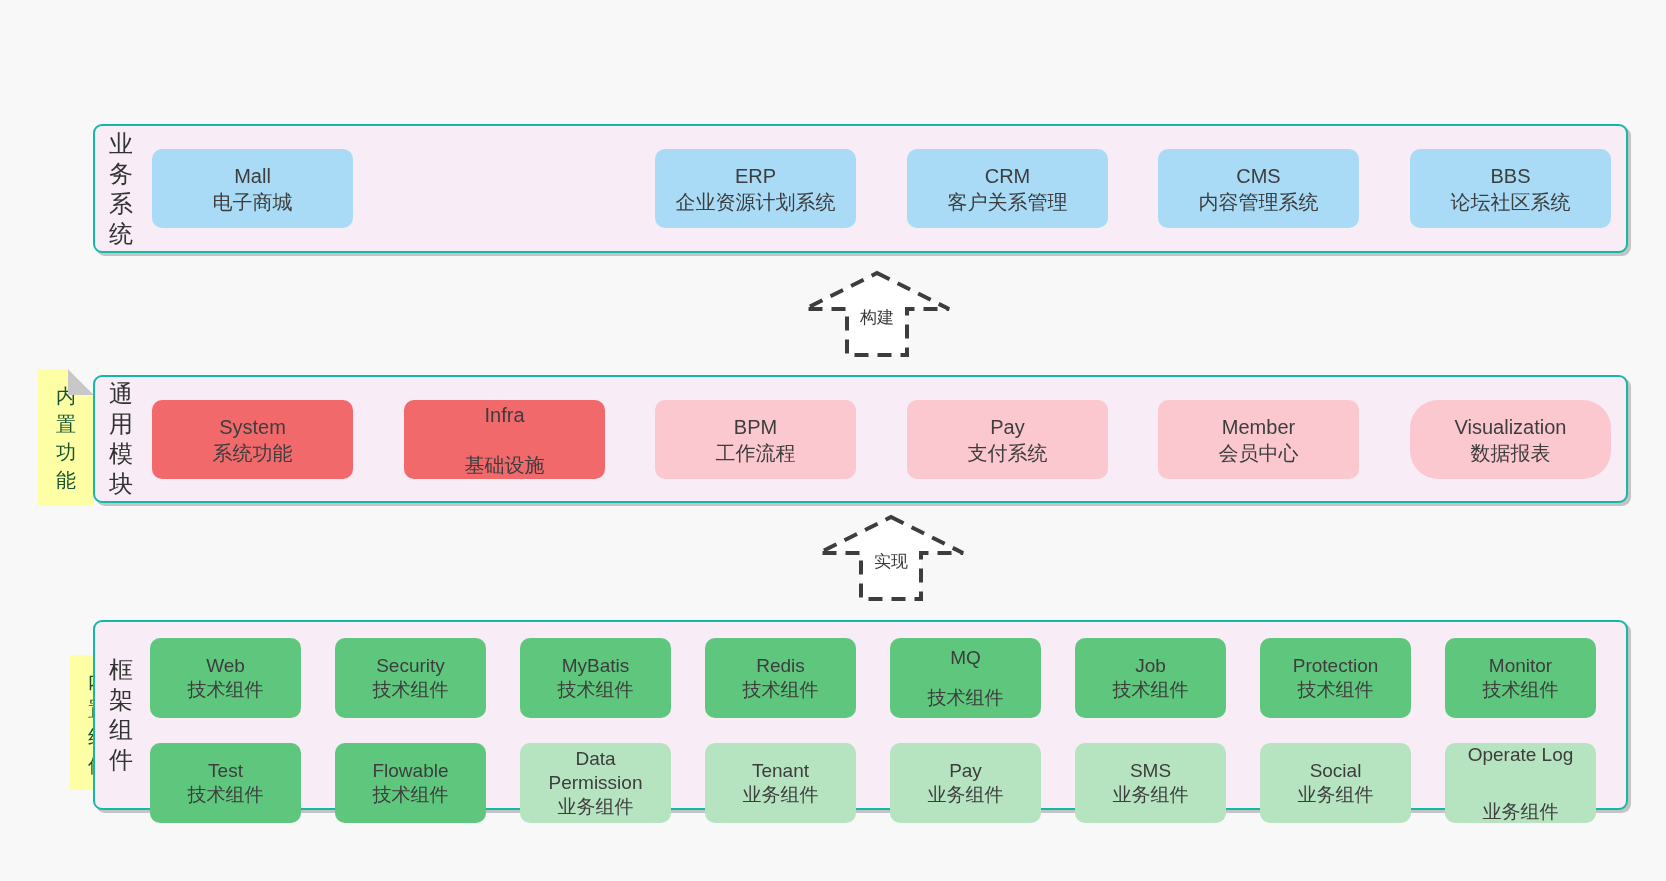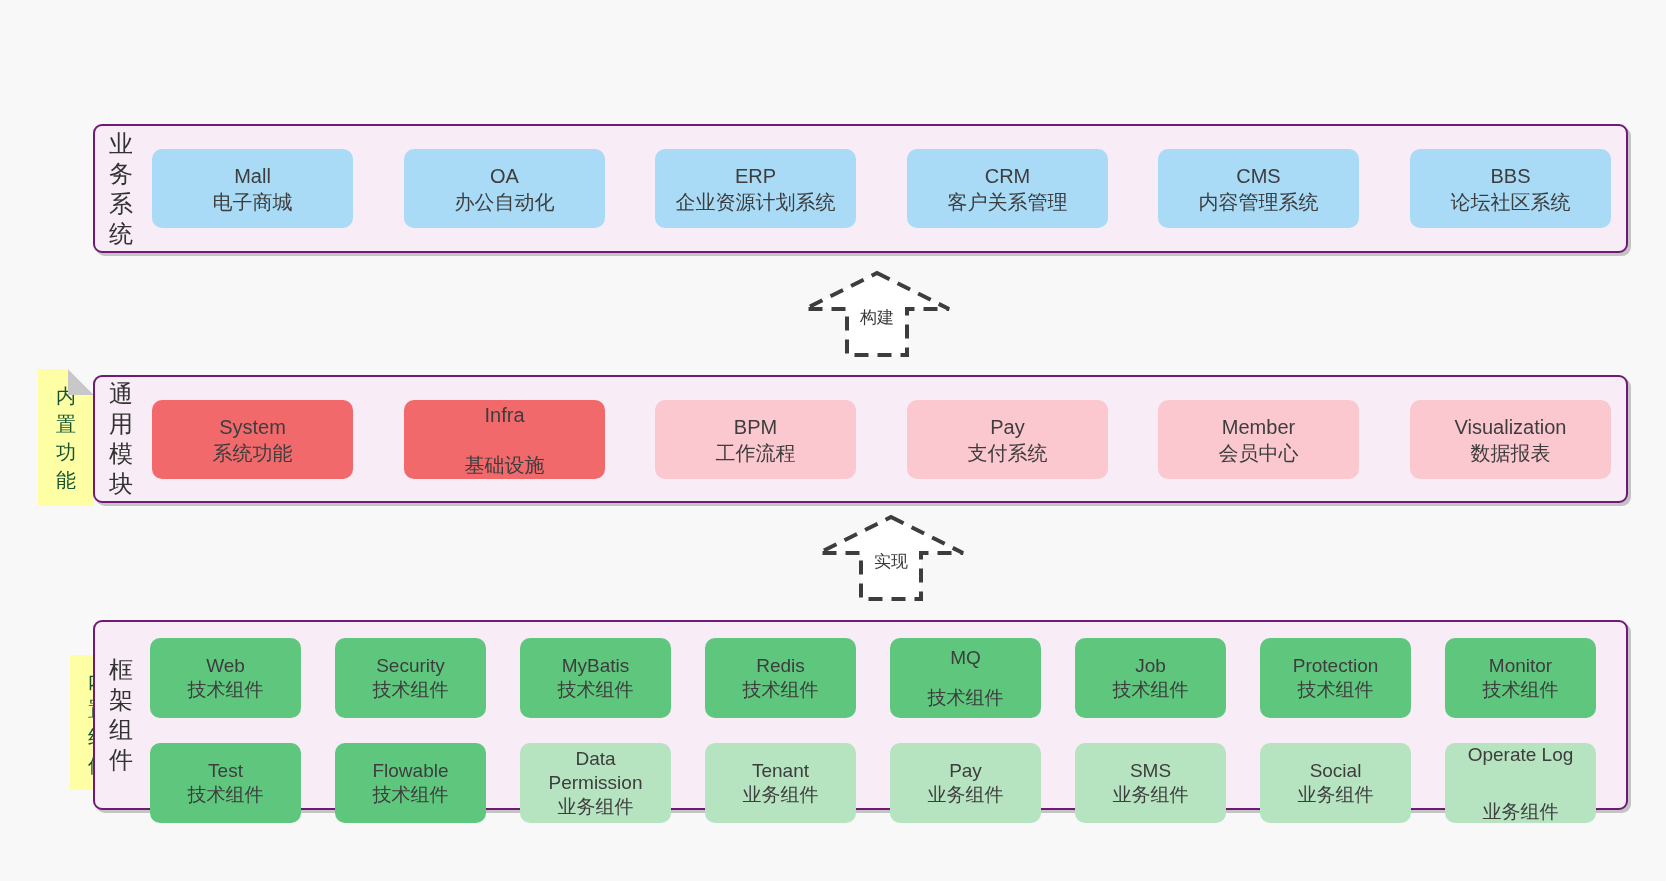--- a/index.html
+++ b/index.html
@@ -4,21 +4,21 @@
 <style>
   html,body{margin:0;padding:0;}
   body{
     width:1666px;height:881px;position:relative;overflow:hidden;
     background:#f8f8f8;
     font-family:"Liberation Sans","DejaVu Sans",sans-serif;
     color:#3d3d3d;
   }
   .panel{
     position:absolute;left:93px;width:1535px;box-sizing:border-box;
-    background:#f8edf6;border:2px solid #701a75;border-radius:9px;
+    background:#f8edf6;border:2px solid #14b8a6;border-radius:9px;
     box-shadow:3px 3px 0 rgba(110,110,110,0.38);
     z-index:2;
   }
   .panel-business{top:124px;height:129px;}
   .panel-modules{top:375px;height:128px;}
   .panel-components{top:620px;height:190px;}
   .vlabel{
     position:absolute;left:12px;top:50%;transform:translateY(-50%);
     width:28px;font-size:24px;line-height:30px;color:#333;
     word-break:break-all;text-align:center;
@@ -73,24 +73,20 @@
   <div class="note-fold"></div>
   <div class="note-text">内置组件</div>
 </div>
 
 <div class="panel panel-business row-top">
   <div class="vlabel">业务系统</div>
   <div class="box blue" style="left:57px;">
     <div>Mall</div>
     <div>电子商城</div>
   </div>
-  <div class="box blue" style="left:309px;">
-    <div>OA</div>
-    <div>办公自动化</div>
-  </div>
   <div class="box blue" style="left:560px;">
     <div>ERP</div>
     <div>企业资源计划系统</div>
   </div>
   <div class="box blue" style="left:812px;">
     <div>CRM</div>
     <div>客户关系管理</div>
   </div>
   <div class="box blue" style="left:1063px;">
     <div>CMS</div>
@@ -124,21 +120,21 @@
     <div>工作流程</div>
   </div>
   <div class="box pink" style="left:812px;">
     <div>Pay</div>
     <div>支付系统</div>
   </div>
   <div class="box pink" style="left:1063px;">
     <div>Member</div>
     <div>会员中心</div>
   </div>
-  <div class="box pink" style="left:1315px;">
+  <div class="box pink" style="left:1315px;border-radius:28px;">
     <div>Visualization</div>
     <div>数据报表</div>
   </div>
 </div>
 
 <div class="arrow" style="left:816px;top:514px;">
   <svg width="150" height="88" viewBox="0 0 150 88">
     <path d="M75 3 L147 39 L105 39 L105 85 L45 85 L45 39 L3 39 Z" fill="#ffffff" stroke="#3d3d3d" stroke-width="4" stroke-dasharray="14 9"></path>
   </svg>
   <div class="arrow-label">实现</div>

